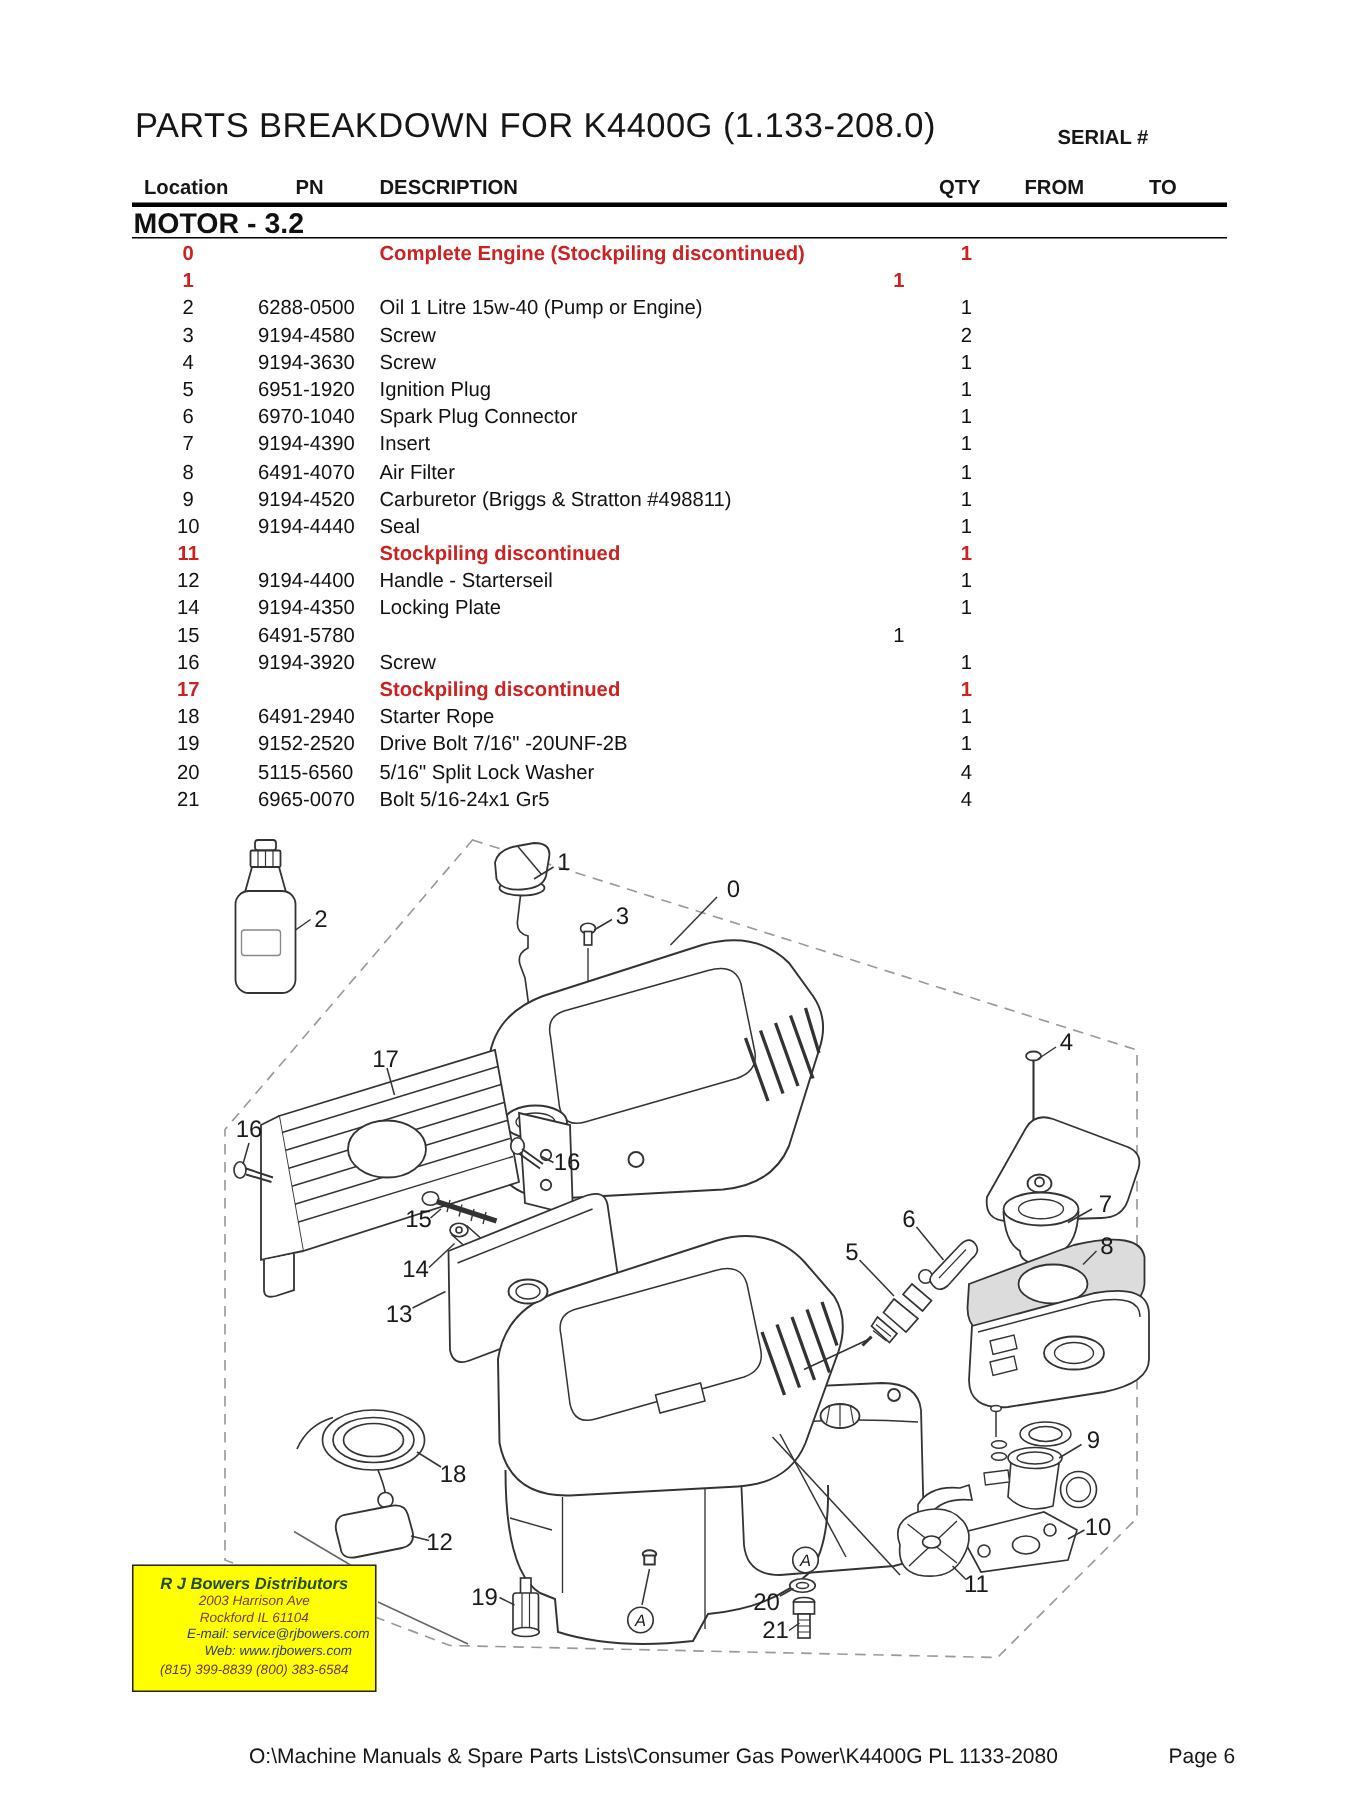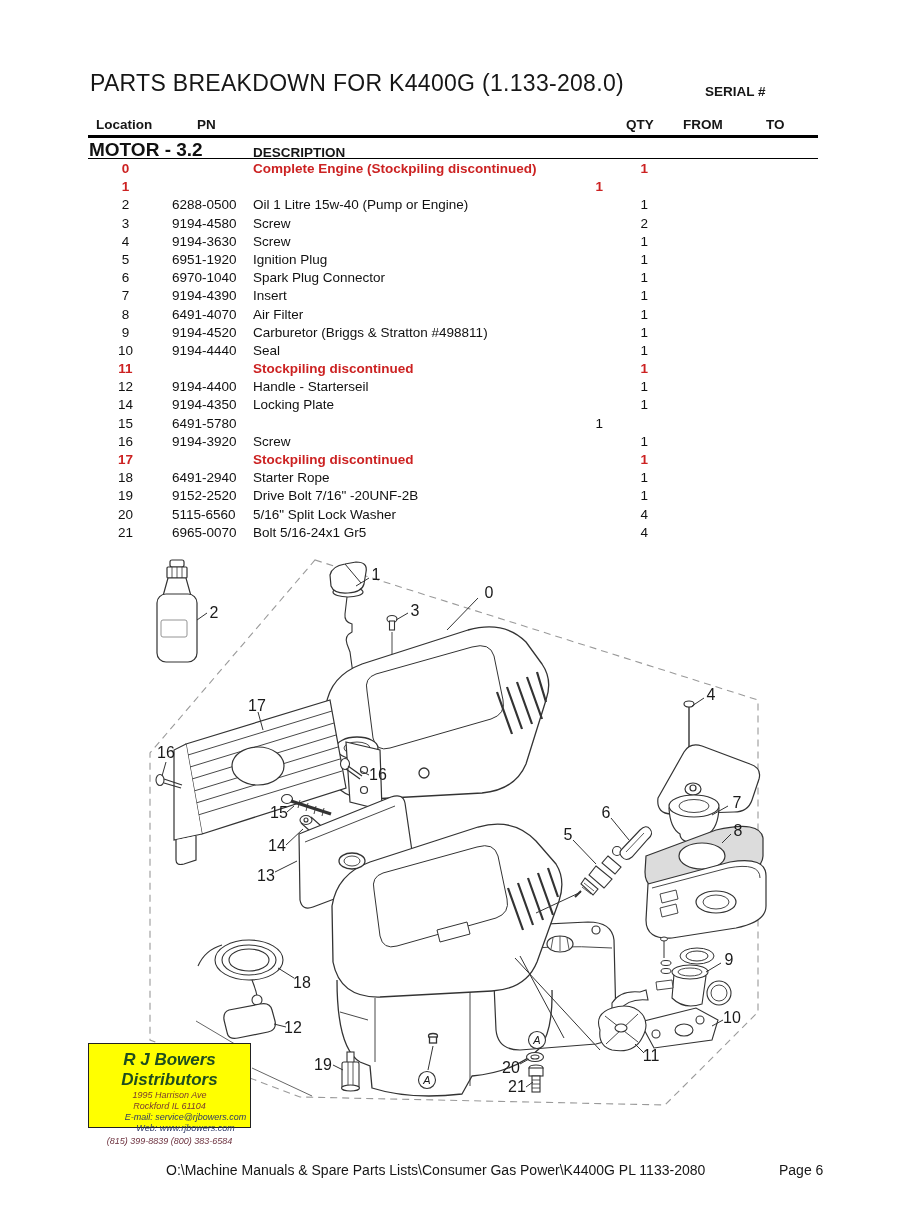--- a/index.html
+++ b/index.html
@@ -12,40 +12,40 @@
   .rule-thin{left:88px;top:158px;width:730px;height:1px;background:#000;}
   .section{left:89px;top:139px;font-weight:bold;font-size:19px;}
   .rows{left:88px;top:160px;width:760px;}
   .trow{display:grid;grid-template-columns:75px 90px 350px 45px 85px 85px;height:18.2px;line-height:18.2px;font-size:13.5px;}
   .trow .loc{text-align:center;}
   .trow .pn{padding-left:9px;}
   .trow .qty{text-align:right;}
   .trow.red{color:#cc2222;font-weight:bold;}
   .distbox{left:88px;top:1043px;width:163px;height:85px;background:#ffff00;border:1.5px solid #222;
            text-align:center;box-sizing:border-box;z-index:5;}
-  .distbox .dname{font-size:17px;font-weight:bold;font-style:italic;color:#1f4d1f;margin-top:6px;}
+  .distbox .dname{font-size:11px;font-weight:bold;font-style:italic;color:#1f4d1f;margin-top:6px;}
   .distbox .daddr{font-size:9px;font-style:italic;color:#7a3b2e;line-height:11px;}
   .distbox .dnet{font-size:9px;font-style:italic;color:#2e3a66;line-height:11px;padding-left:32px;}
   .distbox .dphone{font-size:9px;font-style:italic;color:#6e3340;line-height:12px;margin-top:1px;}
   .footer{top:1162px;font-size:14px;color:#161616;}
   svg{position:absolute;left:0;top:0;}
   svg text{font-family:"Liberation Sans", sans-serif;fill:#1a1a1a;}
   .callout{font-size:16px;}
   .amark{font-size:11px;font-style:italic;}
 </style>
 </head>
 <body>
 
 <div class="page">
 
   <div class="abs title">PARTS BREAKDOWN FOR K4400G (1.133-208.0)</div>
   <div class="abs colhdr" style="left:705px;top:84px;">SERIAL #</div>
   <div class="abs colhdr" style="left:96px;top:117px;">Location</div>
   <div class="abs colhdr" style="left:197px;top:117px;">PN</div>
-  <div class="abs colhdr" style="left:253px;top:117px;margin-top:28px;">DESCRIPTION</div>
+  <div class="abs colhdr" style="left:253px;top:117px;">DESCRIPTION</div>
   <div class="abs colhdr" style="left:626px;top:117px;">QTY</div>
   <div class="abs colhdr" style="left:683px;top:117px;">FROM</div>
   <div class="abs colhdr" style="left:766px;top:117px;">TO</div>
   <div class="abs rule-thick"></div>
   <div class="abs section">MOTOR - 3.2</div>
   <div class="abs rule-thin"></div>
 
   <div class="abs rows">
     <div class="trow red">
         <span class="loc">0</span>
@@ -459,21 +459,21 @@
       <text class="callout" x="323" y="1070">19</text>
       <text class="callout" x="511" y="1073">20</text>
       <text class="callout" x="517" y="1092">21</text>
       <text class="amark" x="427" y="1084">A</text>
       <text class="amark" x="537" y="1044">A</text>
     </g>
   </svg>
 
   <div class="abs distbox">
     <div class="dname">R J Bowers Distributors</div>
-    <div class="daddr">1995 Harrison Ave</div>
+    <div class="daddr">2003 Harrison Ave</div>
     <div class="daddr">Rockford IL 61104</div>
     <div class="dnet">E-mail: service@rjbowers.com</div>
     <div class="dnet">Web: www.rjbowers.com</div>
     <div class="dphone">(815) 399-8839   (800) 383-6584</div>
   </div>
 
   <div class="abs footer" style="left:166px;">O:\Machine Manuals &amp; Spare Parts Lists\Consumer Gas Power\K4400G PL 1133-2080</div>
   <div class="abs footer" style="left:779px;">Page 6</div>
 
 </div>

